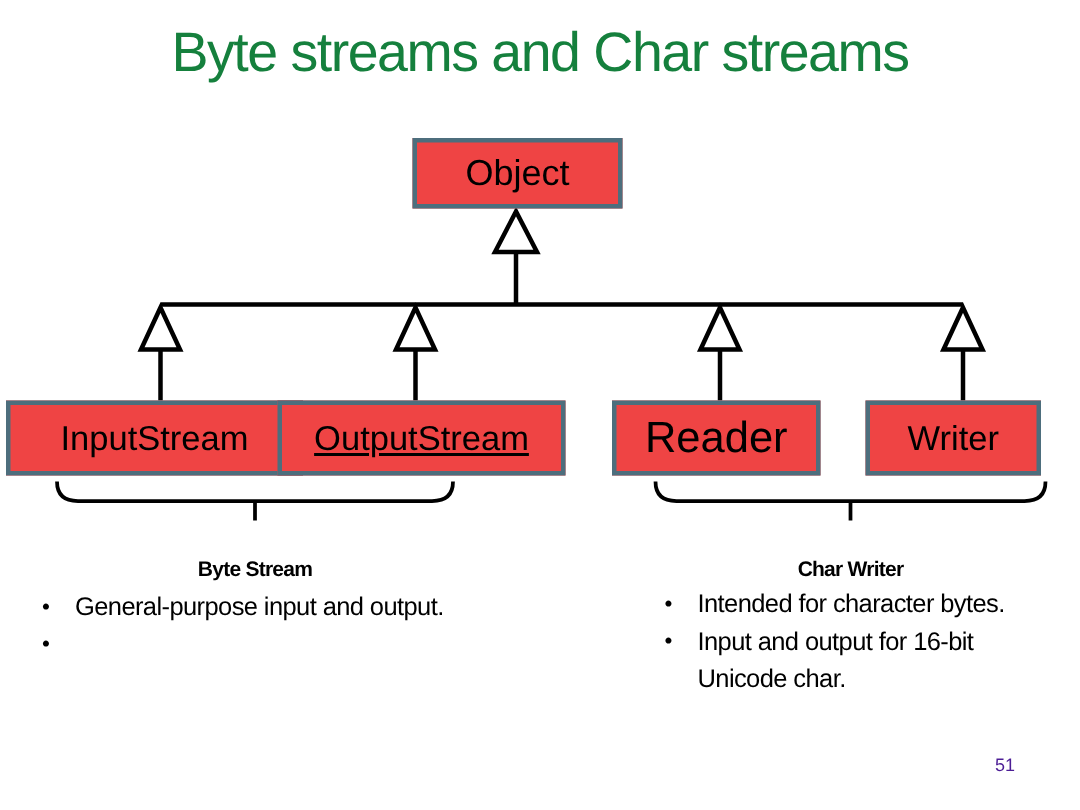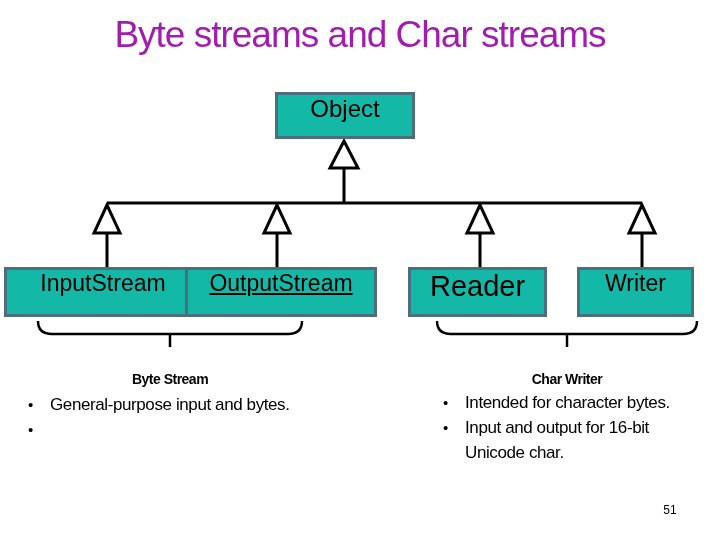--- a/index.html
+++ b/index.html
@@ -2,27 +2,27 @@
 <html><head>
 <meta charset="utf-8">
 <style>
   html,body { margin:0; padding:0; background:#ffffff; }
   .slide {
     position:relative; width:720px; height:540px; background:#ffffff;
     font-family:"Liberation Sans", sans-serif; overflow:hidden;
   }
   .title {
     position:absolute; top:14px; left:0; width:720px;
-    text-align:center; font-size:37px; letter-spacing:-1px; color:#a21caf;
+    text-align:center; font-size:37px; letter-spacing:-1px; color:#15803d;
     white-space:nowrap;
   }
   .svg-layer { position:absolute; left:0; top:0; width:720px; height:540px; }
   .classbox {
-    position:absolute; background:#14b8a6; border:3px solid #4d6e7d;
-    display:flex; justify-content:center;
+    position:absolute; background:#ef4444; border:3px solid #4d6e7d;
+    display:flex; align-items:center; justify-content:center;
     color:#000; box-sizing:border-box; white-space:nowrap;
   }
   .root-box   { left:275px; top:92px;  width:140px; height:47px; font-size:24px; }
   .box-input  { left:4px;   top:267px; width:198px; height:50px; font-size:23px; }
   .box-output { left:185px; top:267px; width:192px; height:50px; font-size:23px;text-decoration:underline; }
   .box-reader { left:408px; top:267px; width:139px; height:50px; font-size:29px; }
   .box-writer { left:577px; top:267px; width:117px; height:50px; font-size:23px; }
   .group-label {
     position:absolute; top:350px; width:160px; text-align:center;
     font-size:14px; font-weight:bold; letter-spacing:-0.5px; color:#000;
@@ -31,21 +31,21 @@
   }
   .label-byte { left:90px; }
   .label-char { left:487px; }
   .bullets { position:absolute; color:#000; }
   .bullets-left  { left:28px;  top:392px; width:330px; }
   .bullets-right { left:443px; top:390px; width:245px; }
   .bullet-item { display:flex; font-size:17px; line-height:25px; letter-spacing:-0.4px; }
   .bullet-dot  { width:22px; flex:0 0 22px; font-size:15px; }
   .page-number {
     position:absolute; left:655px; top:503px; width:30px; text-align:center;
-    font-size:12px; color:#000000;
+    font-size:12px; color:#4c1d95;
   }
 </style>
 </head>
 <body>
 
 <div class="slide">
 
   <div class="title">Byte streams and Char streams</div>
 
   <svg class="svg-layer" width="720" height="540" viewBox="0 0 720 540">
@@ -88,21 +88,21 @@
   <div class="classbox box-writer">
     <span>Writer</span>
   </div>
 
   <div class="group-label label-byte">Byte Stream</div>
   <div class="group-label label-char">Char Writer</div>
 
   <div class="bullets bullets-left">
     <div class="bullet-item">
       <span class="bullet-dot">•</span>
-      <span>General-purpose input and bytes.</span>
+      <span>General-purpose input and output.</span>
     </div>
     <div class="bullet-item">
       <span class="bullet-dot">•</span>
     </div>
   </div>
 
   <div class="bullets bullets-right">
     <div class="bullet-item">
       <span class="bullet-dot">•</span>
       <span>Intended for character bytes.</span>

